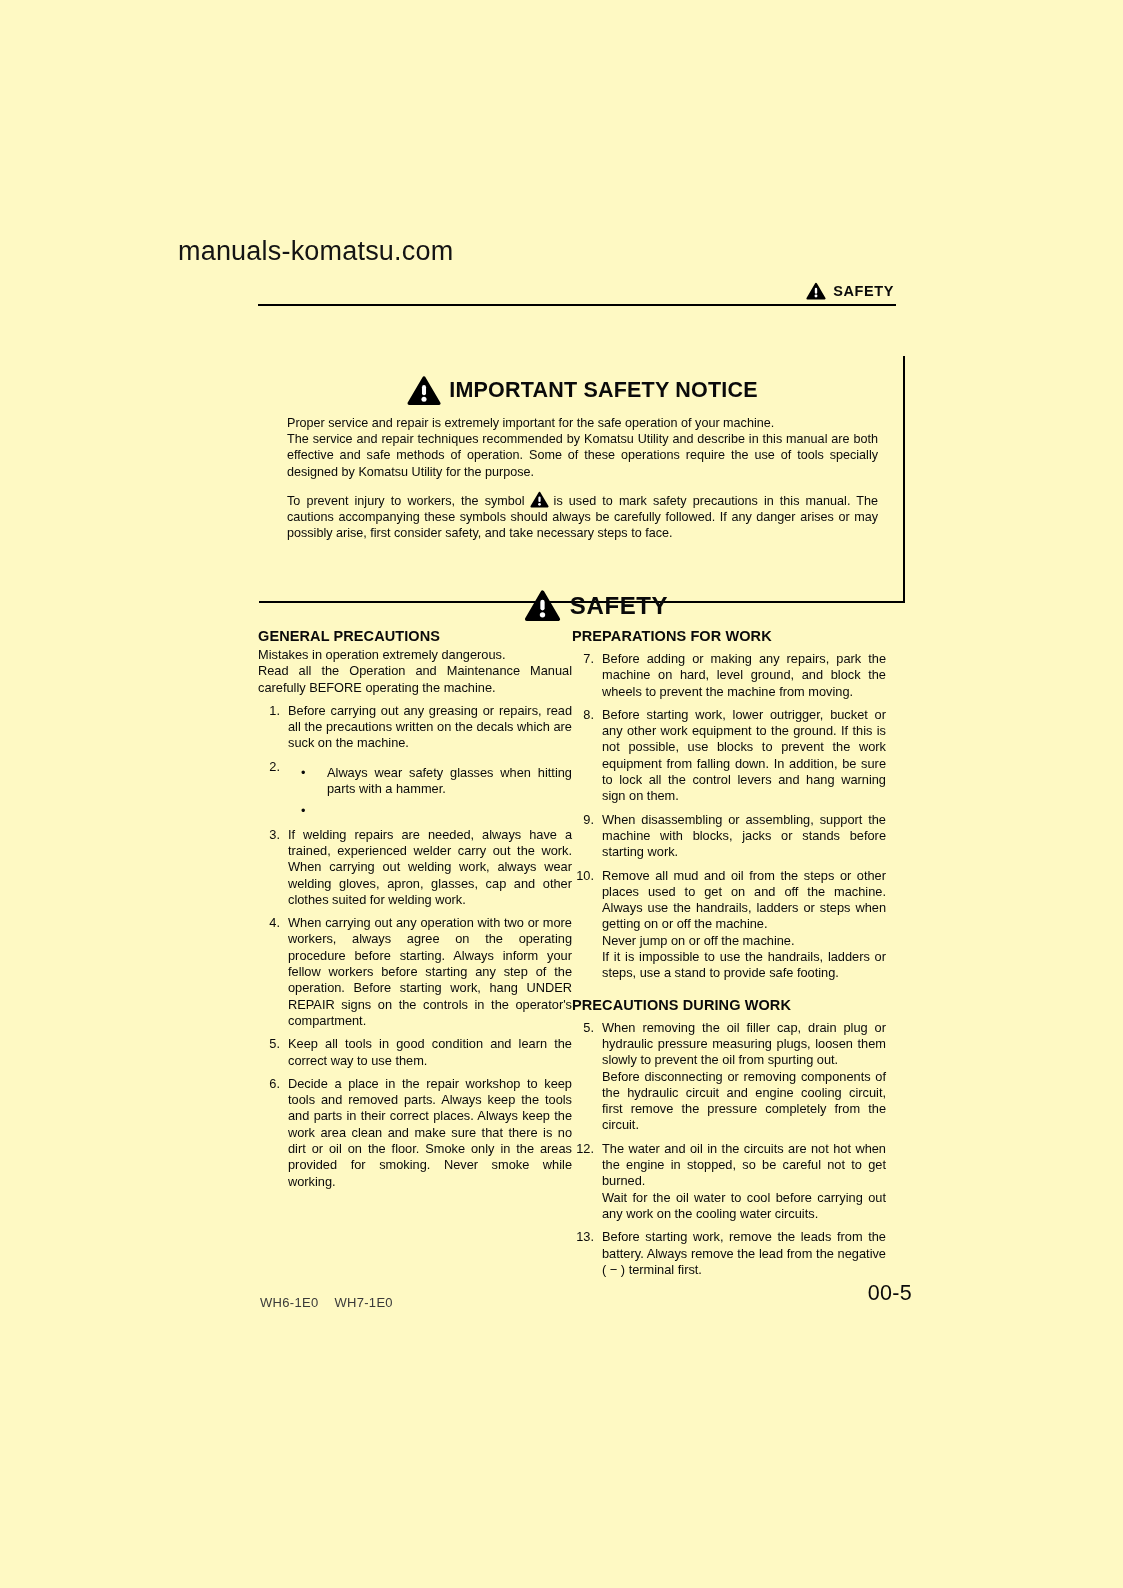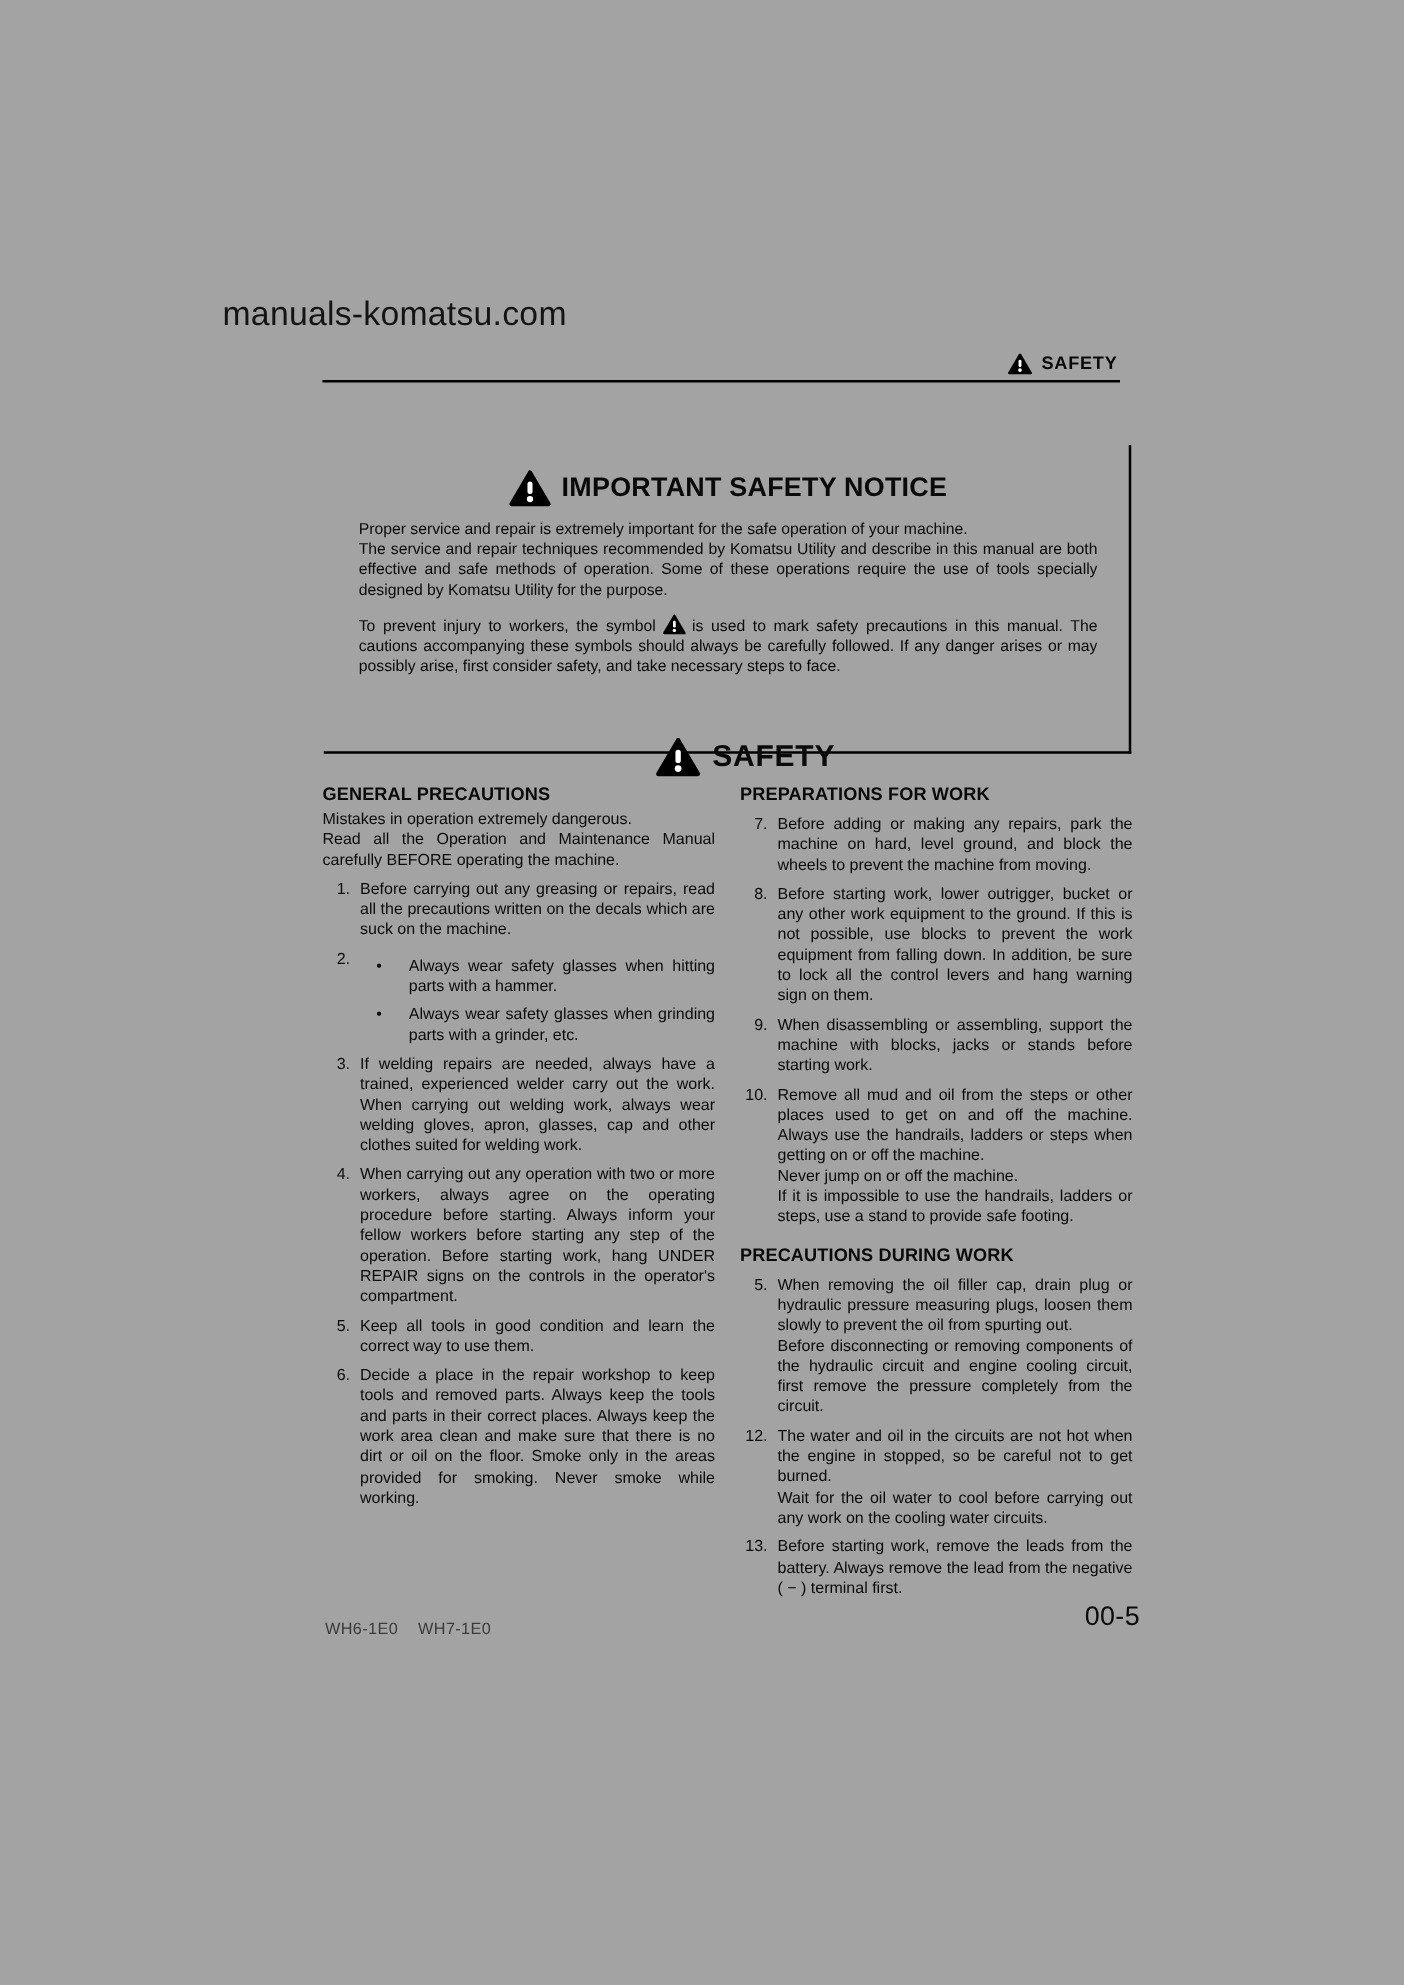--- a/index.html
+++ b/index.html
@@ -2,21 +2,21 @@
 <html><head>
 <meta charset="utf-8">
 <style>
   * { box-sizing: border-box; }
   html, body { margin: 0; padding: 0; background: #e8e8e8; }
   .page {
     position: relative;
     width: 1123px;
     height: 1588px;
     margin: 0 auto;
-    background: #a3a3a3;
+    background: #fef9c3;
     font-family: "Liberation Sans", sans-serif;
     color: #0a0a0a;
     overflow: hidden;
   }
 
   .watermark {
     position: absolute;
     left: 178px;
     top: 236px;
     font-size: 27px;
@@ -103,21 +103,20 @@
     letter-spacing: 0.6px;
   }
 
   
   .columns {
     position: absolute;
     left: 258px;
     top: 628px;
     width: 648px;
     display: flex;
-    gap: 20px;
   }
   .col { width: 314px; }
 
   .section-heading {
     margin: 0 0 3px 0;
     font-size: 14.5px;
     font-weight: 700;
     letter-spacing: 0.1px;
   }
   .section-heading.spaced { margin-top: 15px; }
@@ -243,21 +242,20 @@
           </div>
           <div class="list-item">
             <span class="num">2.</span>
             <div class="item-body">
               <div class="bullet-row">
                 <span class="dot">•</span>
                 <p class="bullet-para">Always wear safety glasses when hitting parts with a hammer.</p>
               </div>
               <div class="bullet-row">
                 <span class="dot">•</span>
-                <p class="bullet-para">Always wear safety glasses when grinding parts with a grinder, etc.</p>
               </div>
             </div>
           </div>
           <div class="list-item">
             <span class="num">3.</span>
             <div class="item-body">
               <p class="item-para">If welding repairs are needed, always have a trained, experienced welder carry out the work. When carrying out welding work, always wear welding gloves, apron, glasses, cap and other clothes suited for welding work.</p>
             </div>
           </div>
           <div class="list-item">

